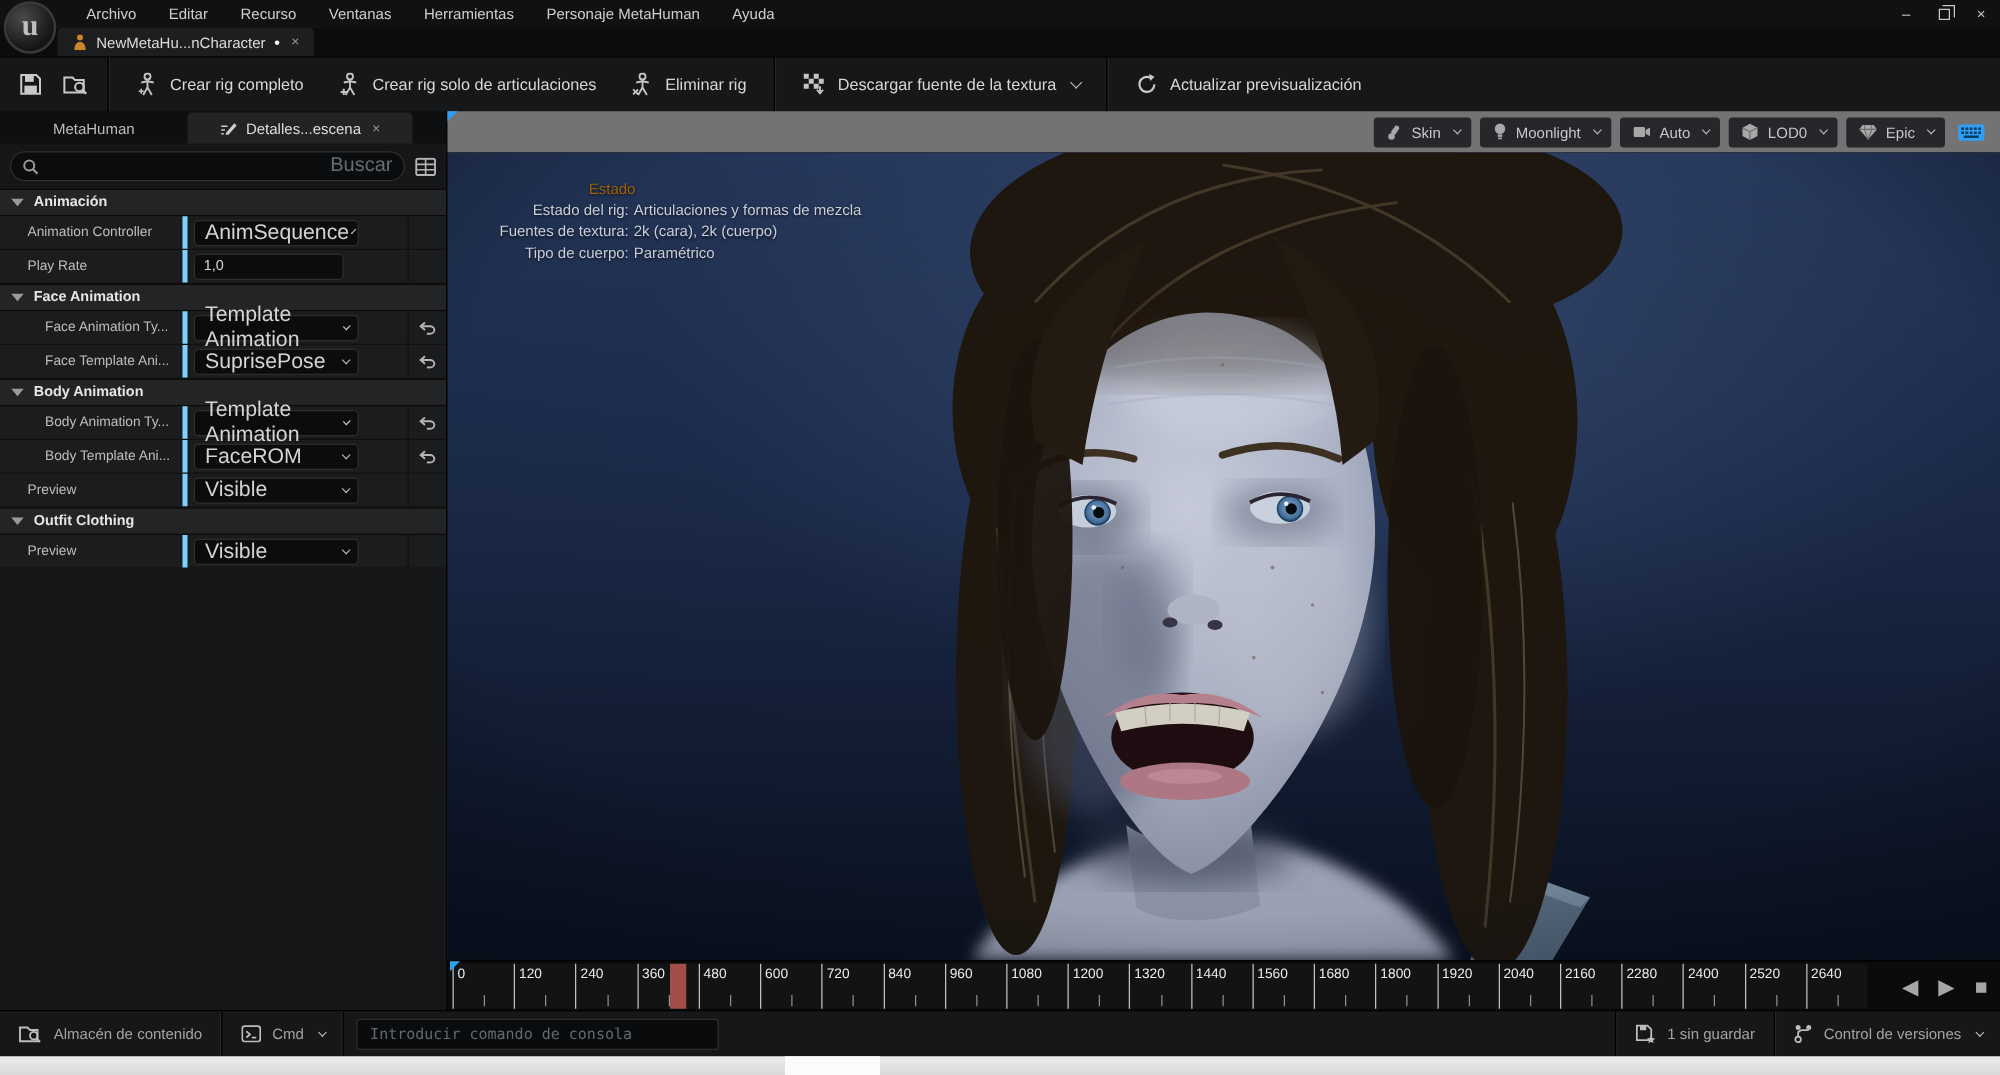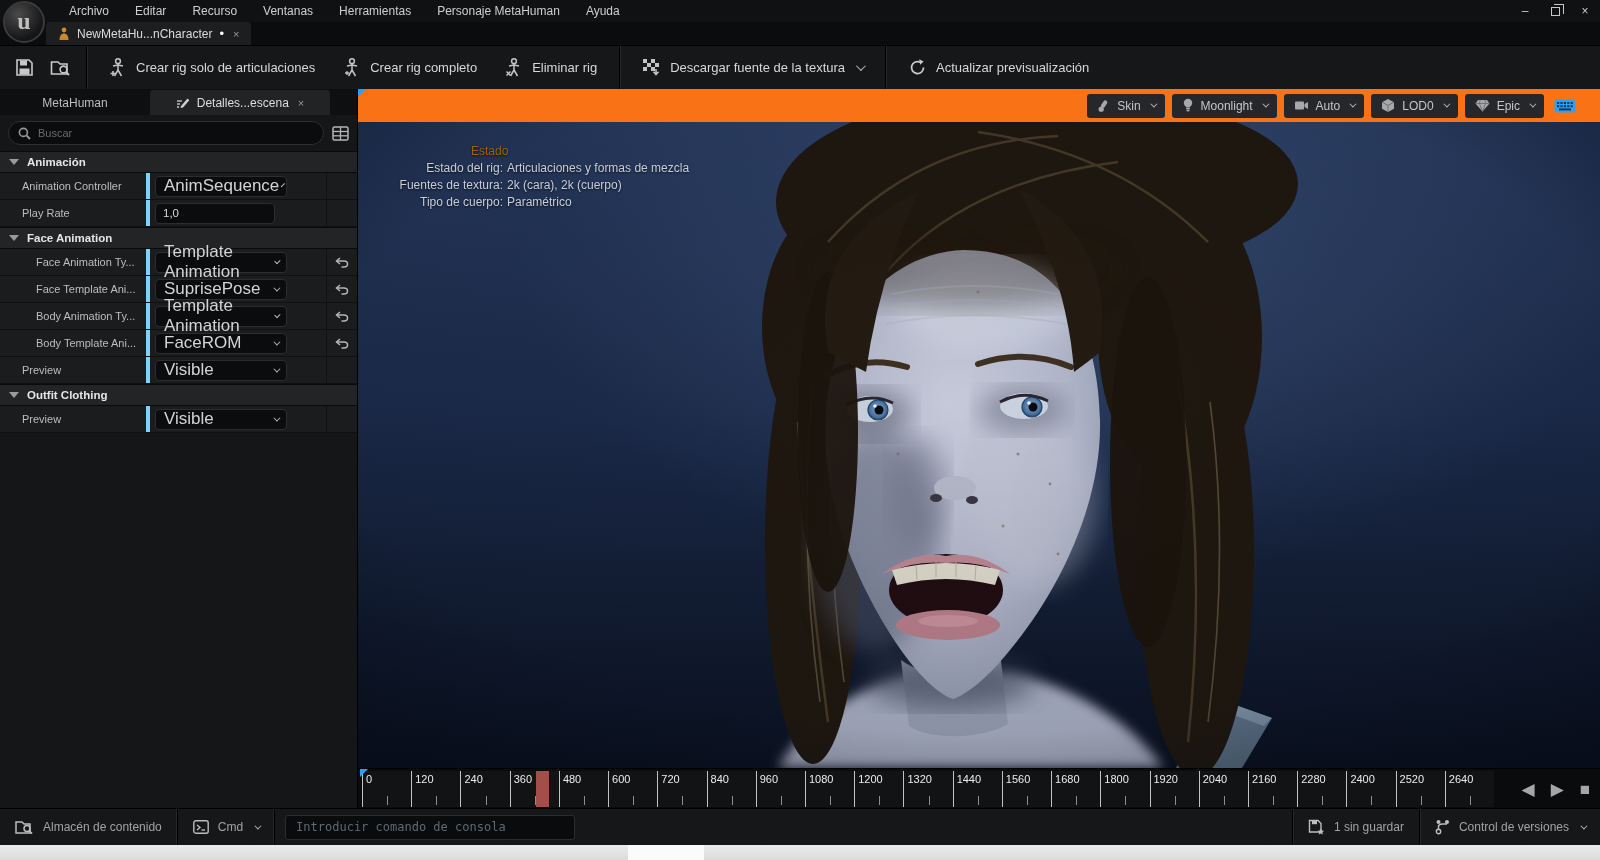--- a/index.html
+++ b/index.html
@@ -45,21 +45,21 @@
   
   .left-panel{ width:358px; background:#151617; border-right:1px solid #000; display:flex; flex-direction:column; }
   .panel-tabs{ height:26px; background:#0e0f10; display:flex; align-items:flex-end; }
   .ptab{ height:25px; display:flex; align-items:center; justify-content:center; gap:7px; font-size:12px; color:#bdbdbd; }
   .ptab.inactive{ width:150px; }
   .ptab.active{ width:180px; background:#222325; color:#dedede; border-radius:4px 4px 0 0; }
   .search-row{ height:36px; display:flex; align-items:center; gap:8px; padding:0 8px; background:#151617; }
   .search-box{ flex:1; height:24px; background:#0b0c0d; border:1px solid #2e2f31; border-radius:12px;
                display:flex; align-items:center; gap:7px; padding:0 9px; }
   .search-box input{ flex:1; background:transparent; border:none; outline:none; color:#c8c8c8;
-                     font-size:11px; font-family:"Liberation Sans",sans-serif; }
+                     font-size:16px; font-family:"Liberation Sans",sans-serif;text-align:right; }
   .search-box input::placeholder{ color:#686c70; }
   .props{ flex:1; overflow:hidden; }
   .sec-header{ height:22px; background:#232425; border-top:1px solid #0a0a0a; border-bottom:1px solid #0a0a0a;
                display:flex; align-items:center; gap:8px; padding-left:9px;
                font-size:11.5px; font-weight:bold; color:#e6e6e6; }
   .tri{ width:0; height:0; border-left:5px solid transparent; border-right:5px solid transparent; border-top:6px solid #9a9a9a; }
   .prow{ height:27px; display:flex; align-items:center; background:#1b1c1d; border-bottom:1px solid #101011; }
   .plabel{ width:150px; padding-left:22px; font-size:11px; color:#bdbdbd; border-right:4px solid #7dd3fc;
            white-space:nowrap; overflow:hidden; align-self:stretch; display:flex; align-items:center; }
   .prow.indent .plabel{ padding-left:36px; }
@@ -69,22 +69,22 @@
   .numfield{ width:120px; height:21px; background:#0b0c0d; border:1px solid #2c2d2f; border-radius:4px;
              display:flex; align-items:center; overflow:hidden; }
   .numfield .grab{ width:5px; height:13px; background:#4a4b4e; border-radius:2px; margin:0 4px 0 3px; }
   .numfield input{ flex:1; background:transparent; border:none; outline:none; color:#d8d8d8; font-size:11.5px;
                    font-family:"Liberation Sans",sans-serif; }
   .preset{ width:30px; display:flex; align-items:center; justify-content:center; align-self:stretch; }
   .panel-fill{ flex:1; background:#151617; }
 
   
   .vp-col{ flex:1; display:flex; flex-direction:column; min-width:0; }
-  .vp-toolbar{ height:33px; background:#f97316; display:flex; align-items:center; justify-content:flex-end;
-               gap:7px; padding-right:21px; position:relative; }
+  .vp-toolbar{ height:33px; background:#737373; display:flex; align-items:center; justify-content:flex-end;
+               gap:7px; padding-right:9px; position:relative; }
   .vp-corner{ position:absolute; left:0; top:0; width:0; height:0;
               border-top:8px solid #2f9ff4; border-right:8px solid transparent; }
   .vp-pill{ height:24px; background:#26272a; border-radius:3px; display:flex; align-items:center; gap:7px;
             padding:0 10px; font-size:12px; color:#c6c6c6; }
   .kb-btn{ width:28px; height:24px; display:flex; align-items:center; justify-content:center; }
   .vp-canvas{ flex:1; position:relative; background:#101a2e; overflow:hidden; }
   .vp-canvas svg.scene{ position:absolute; inset:0; width:100%; height:100%; display:block; }
   .vp-overlay{ position:absolute; left:27px; top:21px; font-size:12px; color:#c9ced8;
                text-shadow:0 1px 2px rgba(0,0,0,.7); line-height:17px; }
   .vp-overlay .ov-title{ padding-left:86px; color:#a16207; }
@@ -172,36 +172,36 @@
         </svg>
     </div>
     <div class="tb-sep"></div>
     <div class="tb-btn">
       <span class="icon">
         <svg width="18" height="20" viewBox="0 0 18 20">
             <circle cx="9" cy="3.2" r="2.4" fill="none" stroke="#c4c4c4" stroke-width="1.5"></circle>
             <line x1="9" y1="6" x2="9" y2="12" stroke="#c4c4c4" stroke-width="1.5"></line>
             <path d="M4 8 L9 7 L14 8" fill="none" stroke="#c4c4c4" stroke-width="1.5"></path>
             <path d="M9 12 L5.5 18 M9 12 L12.5 18" fill="none" stroke="#c4c4c4" stroke-width="1.5"></path>
-            <path d="M1.5 15.5 h5 M4 13 v5" stroke="#c4c4c4" stroke-width="1.6"></path>
-          </svg>
-      </span>
-      <span>Crear rig solo de articulaciones</span>
+            <path d="M2 15 h4 M4 13 v4" stroke="#c4c4c4" stroke-width="1.3"></path>
+          </svg>
+      </span>
+      <span>Crear rig completo</span>
     </div>
     <div class="tb-btn">
       <span class="icon">
         <svg width="18" height="20" viewBox="0 0 18 20">
             <circle cx="9" cy="3.2" r="2.4" fill="none" stroke="#c4c4c4" stroke-width="1.5"></circle>
             <line x1="9" y1="6" x2="9" y2="12" stroke="#c4c4c4" stroke-width="1.5"></line>
             <path d="M4 8 L9 7 L14 8" fill="none" stroke="#c4c4c4" stroke-width="1.5"></path>
             <path d="M9 12 L5.5 18 M9 12 L12.5 18" fill="none" stroke="#c4c4c4" stroke-width="1.5"></path>
-            <path d="M2 15 h4 M4 13 v4" stroke="#c4c4c4" stroke-width="1.3"></path>
-          </svg>
-      </span>
-      <span>Crear rig completo</span>
+            <path d="M1.5 15.5 h5 M4 13 v5" stroke="#c4c4c4" stroke-width="1.6"></path>
+          </svg>
+      </span>
+      <span>Crear rig solo de articulaciones</span>
     </div>
     <div class="tb-btn">
       <span class="icon">
         <svg width="18" height="20" viewBox="0 0 18 20">
             <circle cx="9" cy="3.2" r="2.4" fill="none" stroke="#c4c4c4" stroke-width="1.5"></circle>
             <line x1="9" y1="6" x2="9" y2="12" stroke="#c4c4c4" stroke-width="1.5"></line>
             <path d="M4 8 L9 7 L14 8" fill="none" stroke="#c4c4c4" stroke-width="1.5"></path>
             <path d="M9 12 L5.5 18 M9 12 L12.5 18" fill="none" stroke="#c4c4c4" stroke-width="1.5"></path>
             <path d="M1.5 13.5 l4 4 M5.5 13.5 l-4 4" stroke="#c4c4c4" stroke-width="1.5"></path>
           </svg>
@@ -338,20 +338,24 @@
           <div class="preset">
               <span class="icon">
             <svg width="14" height="11" viewBox="0 0 14 11">
                   <path d="M5 1 L1.5 4 L5 7" fill="none" stroke="#b5b5b5" stroke-width="1.5"></path>
                   <path d="M1.5 4 H9 a3.5 3 0 0 1 0 6 H6.5" fill="none" stroke="#b5b5b5" stroke-width="1.5"></path>
                 </svg>
           </span>
             </div>
         </div>
 
+        <div class="sec-header">
+          <i class="tri"></i>
+          <span>Body Animation</span>
+        </div>
         <div class="prow indent">
           <div class="plabel">Body Animation Ty...</div>
           <div class="pcontrol">
             <div class="dropdown">
               <span>Template Animation</span>
                 <i class="chev small"></i>
             </div>
           </div>
           <div class="preset">
               <span class="icon">

